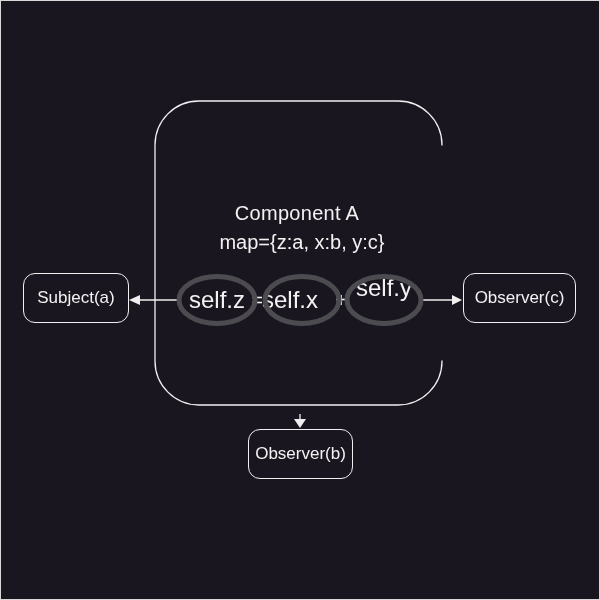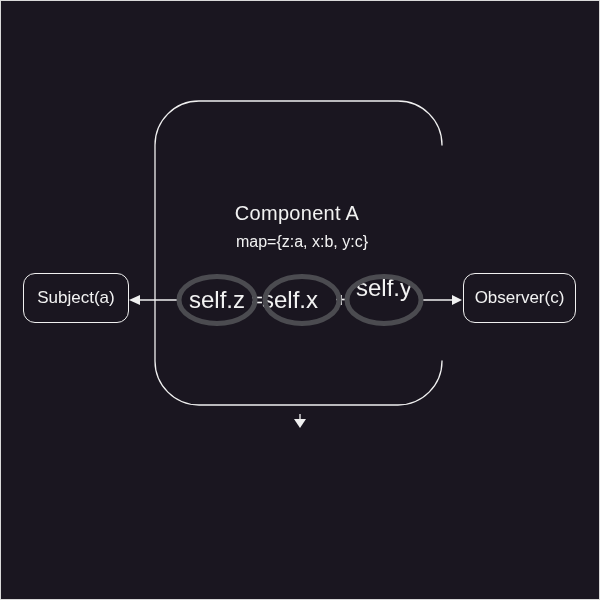--- a/index.html
+++ b/index.html
@@ -52,21 +52,21 @@
     stroke-width: 5;
   }
   .txt {
     position: absolute;
     transform: translate(-50%, -50%);
     color: var(--text);
     white-space: nowrap;
     z-index: 1;
   }
   .title-txt { font-size: 20px; letter-spacing: 0.3px; }
-  .map-txt { font-size: 16px; padding-left: 8px; }
+  .map-txt { font-size: 20px; padding-left: 8px; }
   .tok { font-size: 24px; }
   .op { font-size: 20px; }
   .node {
     position: absolute;
     border: 1.5px solid var(--stroke);
     border-radius: 12px;
     display: flex;
     align-items: center;
     justify-content: center;
     color: var(--text);
@@ -115,20 +115,23 @@
   <div class="txt tok" style="left:290px; top:300px;">self.x</div>
   <div class="txt op" style="left:341px; top:300px;">+</div>
   <div class="txt tok" style="left:384px; top:288px;">self.y</div>
 
   <div class="node node-subject">
     <span>Subject(a)</span>
   </div>
   <div class="node node-obs-c">
     <span>Observer(c)</span>
   </div>
+  <div class="node node-obs-b">
+    <span>Observer(b)</span>
+  </div>
 
   <svg class="layer rings" viewBox="0 0 600 600">
     <ellipse class="ring" cx="217" cy="300" rx="38" ry="23.5"></ellipse>
     <ellipse class="ring" cx="302" cy="300" rx="37" ry="23.5"></ellipse>
     <ellipse class="ring" cx="384" cy="300" rx="37" ry="23.5"></ellipse>
   </svg>
 
 </div>
 
 </body></html>

